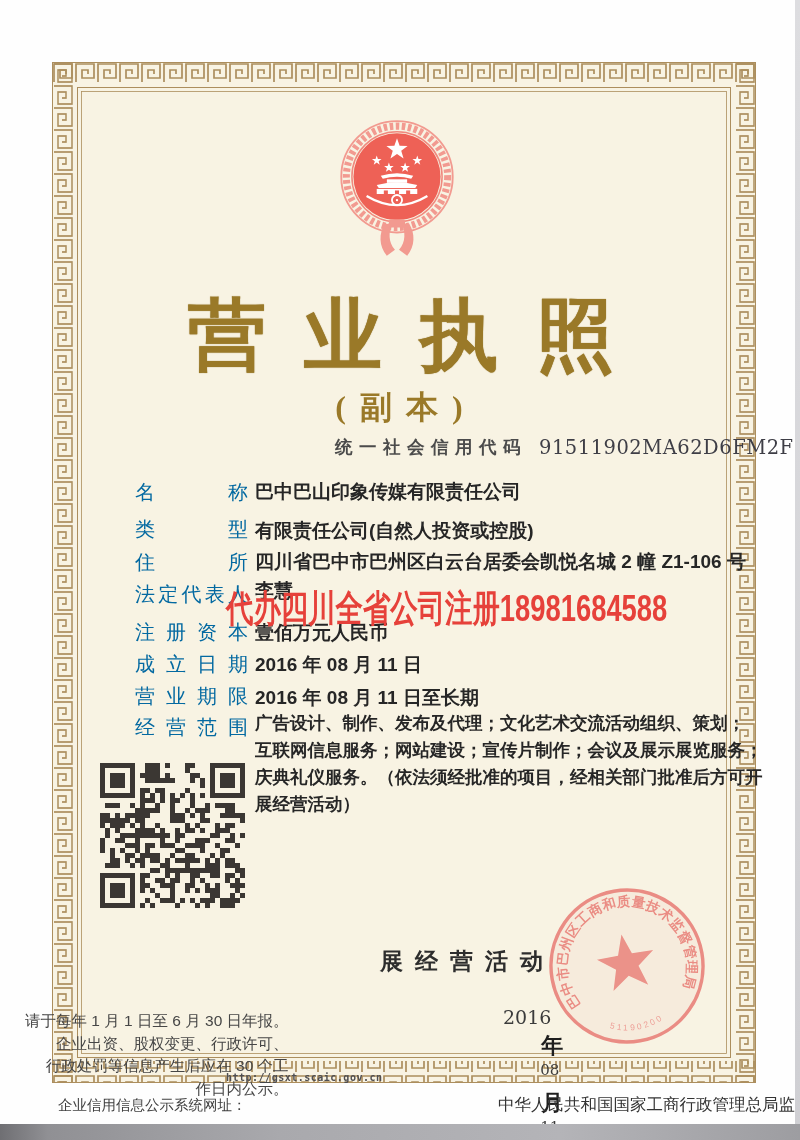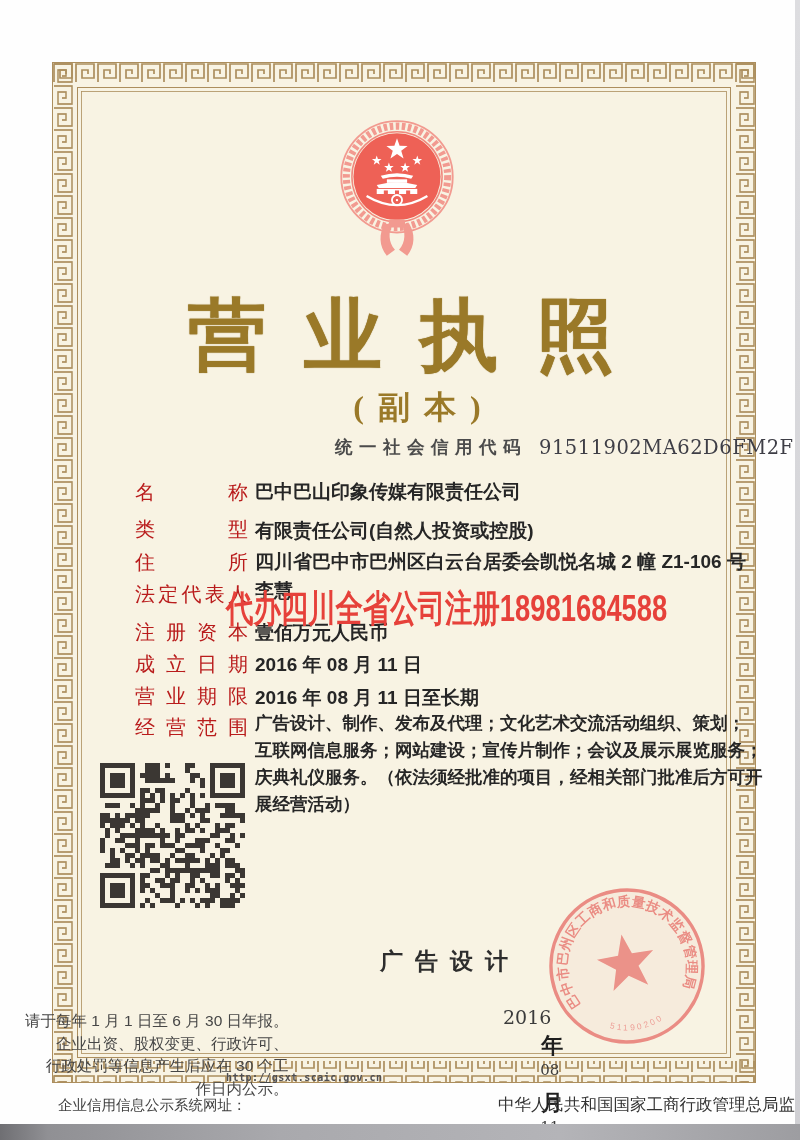--- a/index.html
+++ b/index.html
@@ -18,30 +18,30 @@
   
   .title{
     left:188px;top:284px;width:460px;white-space:nowrap;
     font-family:"Liberation Serif","DejaVu Serif",serif;
     font-size:78px;font-weight:700;letter-spacing:38px;
     color:#9a7928;text-shadow:0 0 1px #8a6b1e;
   }
   .subtitle{
     left:52px;top:386px;width:704px;text-align:center;
     font-family:"Liberation Serif","DejaVu Serif",serif;
-    font-size:32px;font-weight:600;letter-spacing:14px;padding-left:20px;
+    font-size:32px;font-weight:600;letter-spacing:14px;padding-left:2px;
     color:#9a7928;
   }
   .credit{left:335px;top:435px;display:flex;align-items:center;white-space:nowrap;}
   .credit-label{font-size:17.5px;font-weight:600;letter-spacing:6.5px;color:#4b4b4b;}
   .credit-code{margin-left:12px;font-family:"DejaVu Serif","Liberation Serif",serif;font-size:19.5px;color:#3e3e46;letter-spacing:0.5px;}
   
   .flabel{
     position:absolute;left:135px;width:113px;
-    font-size:20px;font-weight:500;color:#b91c1c;
+    font-size:20px;font-weight:500;color:#0369a1;
     text-align:justify;text-align-last:justify;white-space:nowrap;
   }
   .fvalue{
     position:absolute;left:255px;white-space:nowrap;
     font-size:19px;font-weight:600;color:#262626;
   }
   .scope-line{font-size:17.5px;font-weight:700;color:#262626;line-height:27px;white-space:nowrap;}
   
   .watermark{
     left:226px;top:584px;white-space:nowrap;
@@ -484,21 +484,21 @@
     <rect x="5" y="5" width="25" height="25" fill="#f8f3e3"></rect>
     <rect x="10" y="10" width="15" height="15" fill="#3b3733"></rect>
     <rect x="110" y="0" width="35" height="35" fill="#3b3733"></rect>
     <rect x="115" y="5" width="25" height="25" fill="#f8f3e3"></rect>
     <rect x="120" y="10" width="15" height="15" fill="#3b3733"></rect>
     <rect x="0" y="110" width="35" height="35" fill="#3b3733"></rect>
     <rect x="5" y="115" width="25" height="25" fill="#f8f3e3"></rect>
     <rect x="10" y="120" width="15" height="15" fill="#3b3733"></rect>
   </svg>
 
-<div class="abs reglabel">广告设计</div>
+<div class="abs reglabel">展经营活动</div>
 
 <svg class="abs seal" width="180" height="180" viewBox="0 0 180 180">
   <g transform="rotate(-10 90 90)">
     <circle cx="90" cy="90" r="76" fill="rgba(240,170,160,0.10)" stroke="#e9847c" stroke-width="3.5"></circle>
     <defs>
       <path id="sealArc" d="M38 120 A60 60 0 1 1 142 120" fill="none"></path>
       <path id="sealNumArc" d="M62 148 A64 64 0 0 0 118 148" fill="none"></path>
     </defs>
     <polygon points="0,-1 .235,-.324 .951,-.309 .38,.124 .588,.809 0,.4 -.588,.809 -.38,.124 -.951,-.309 -.235,-.324" transform="translate(90,88) scale(30)" fill="#ea8a82"></polygon>
     <text font-size="13.5" letter-spacing="0.5" fill="#e9847c" font-weight="bold" font-family="'Liberation Sans',sans-serif">

